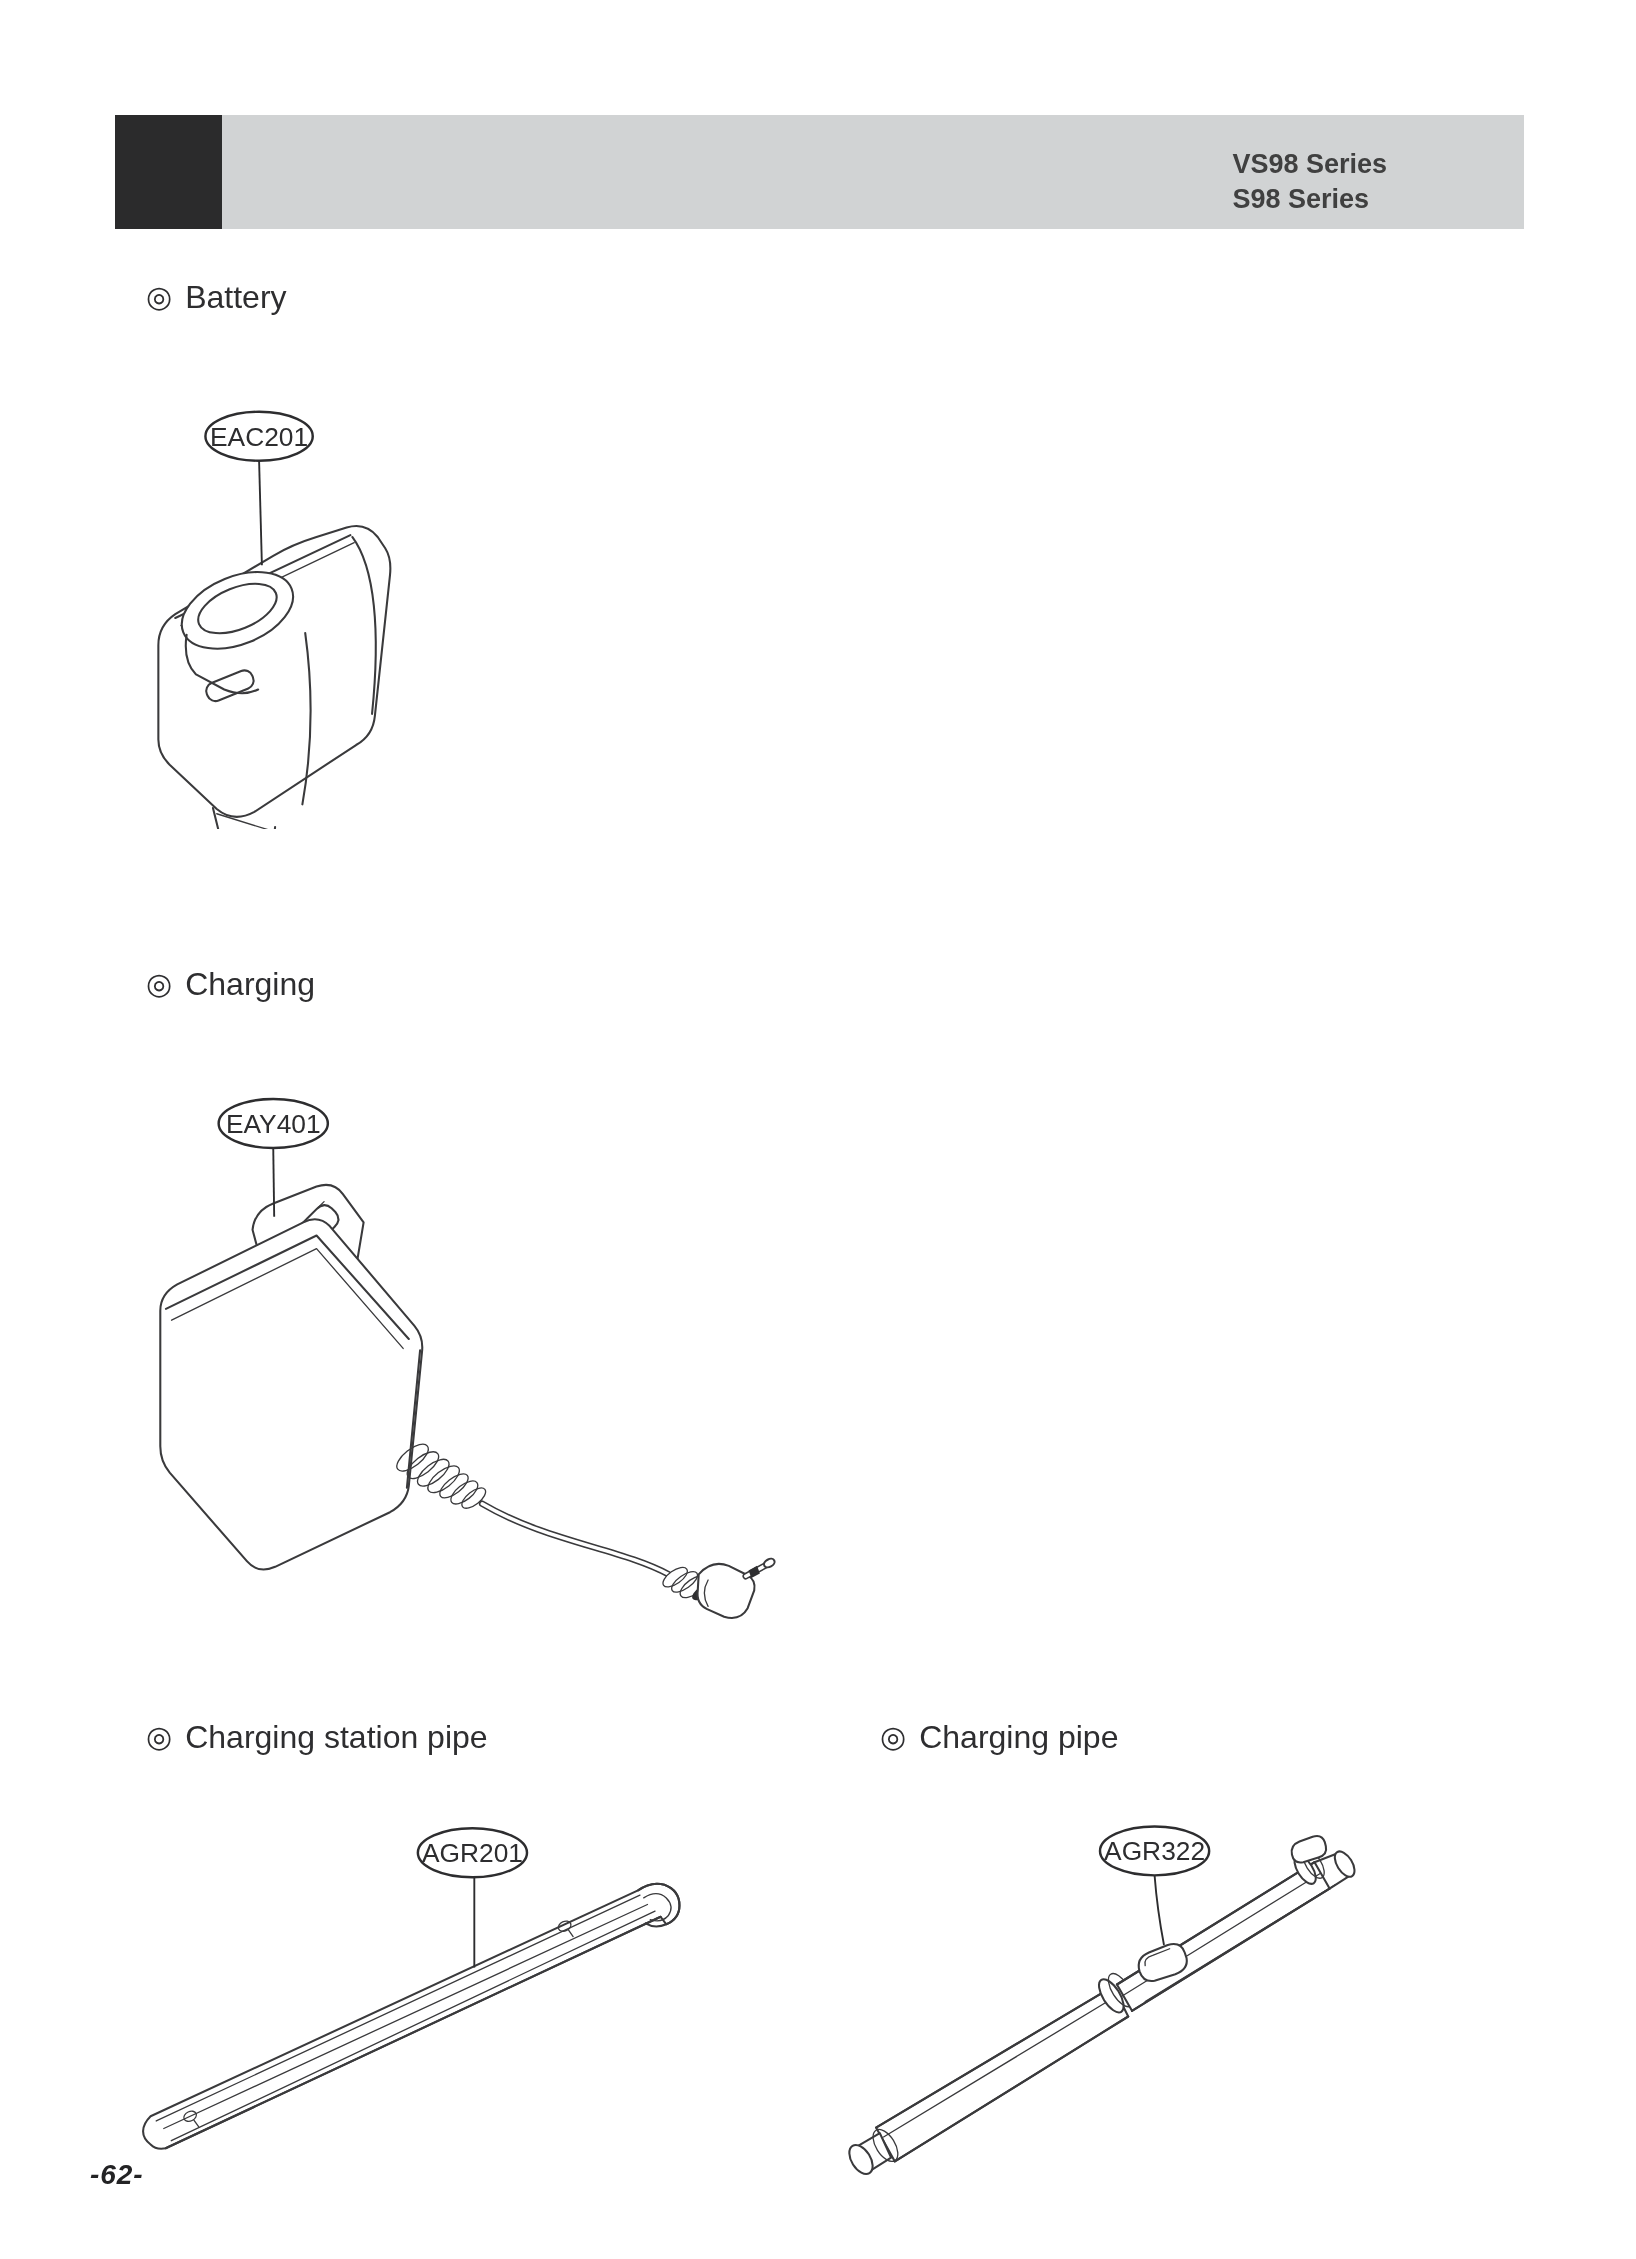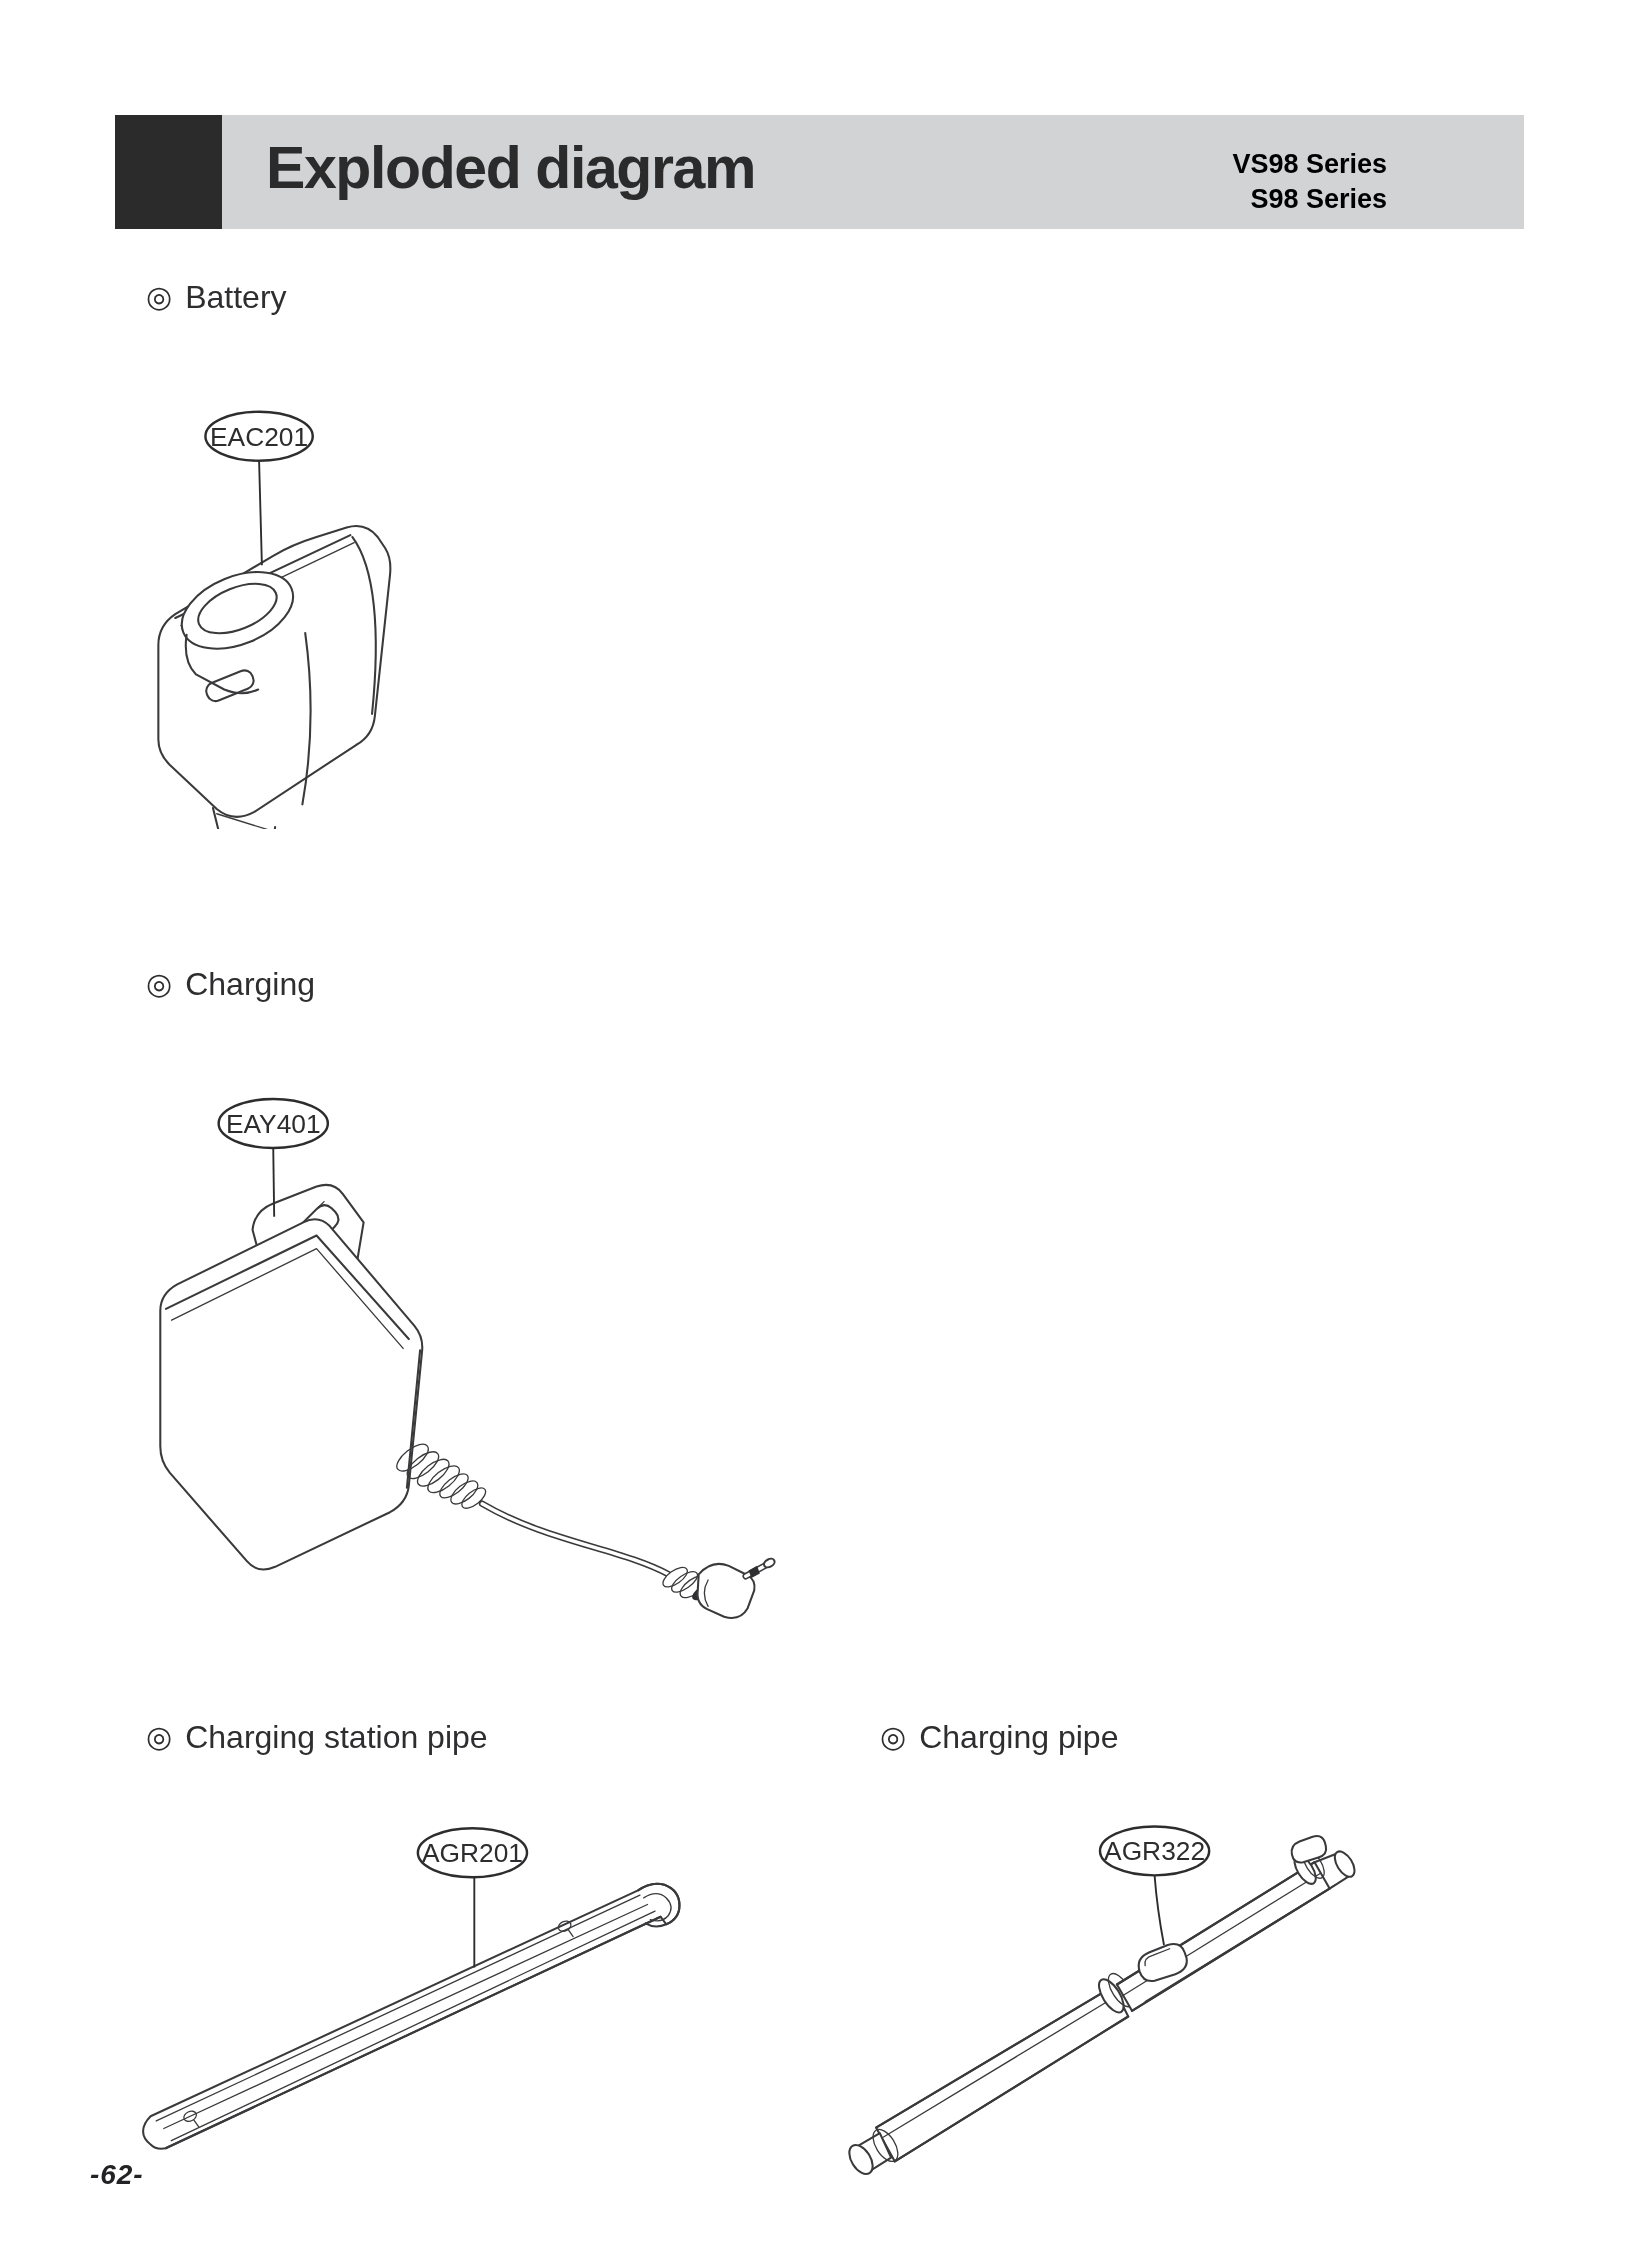--- a/index.html
+++ b/index.html
@@ -22,22 +22,22 @@
     width:107px;height:114px;
     background:#2b2b2c;
   }
   .header-title{
     position:absolute;left:151px;top:21px;
     font-size:59px;font-weight:700;letter-spacing:-1.4px;
     color:#2b2b2c;line-height:1.1;white-space:nowrap;
   }
   .header-series{
     position:absolute;right:137px;top:32px;
-    text-align:right;font-size:27px;font-weight:700;
-    line-height:35px;color:#000000;
+    text-align:left;font-size:27px;font-weight:700;
+    line-height:35px;color:#404040;
   }
   
   .section-heading{
     position:absolute;
     font-size:32px;font-weight:400;color:#2e2e30;
     line-height:36px;white-space:nowrap;margin-left:28px;
   }
   .section-heading .bullet{
     display:inline-block;margin-right:13px;
     font-size:30px;position:relative;top:-0.9px;
@@ -68,21 +68,20 @@
     color:#232325;letter-spacing:0.9px;
   }
 </style>
 </head>
 <body>
 
 <div class="page">
 
   <div class="header-bar">
     <div class="header-accent"></div>
-    <div class="header-title">Exploded diagram</div>
     <div class="header-series">
       <div>VS98 Series</div>
       <div>S98 Series</div>
     </div>
   </div>
 
   <div class="section-heading" id="heading-battery">
     <span class="bullet">◎</span><span>Battery</span>
   </div>
   <div class="section-heading" id="heading-adaptor">

